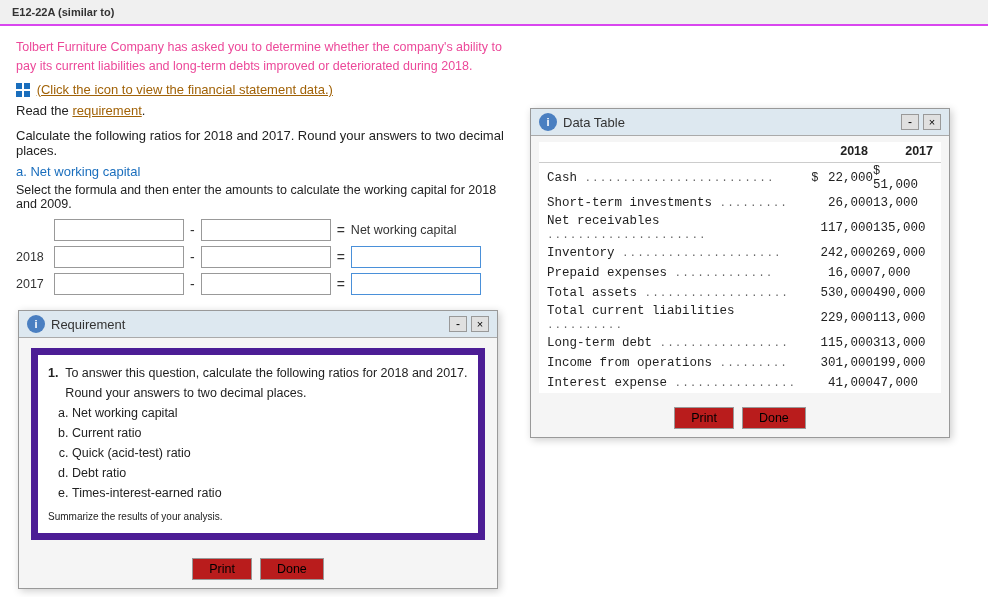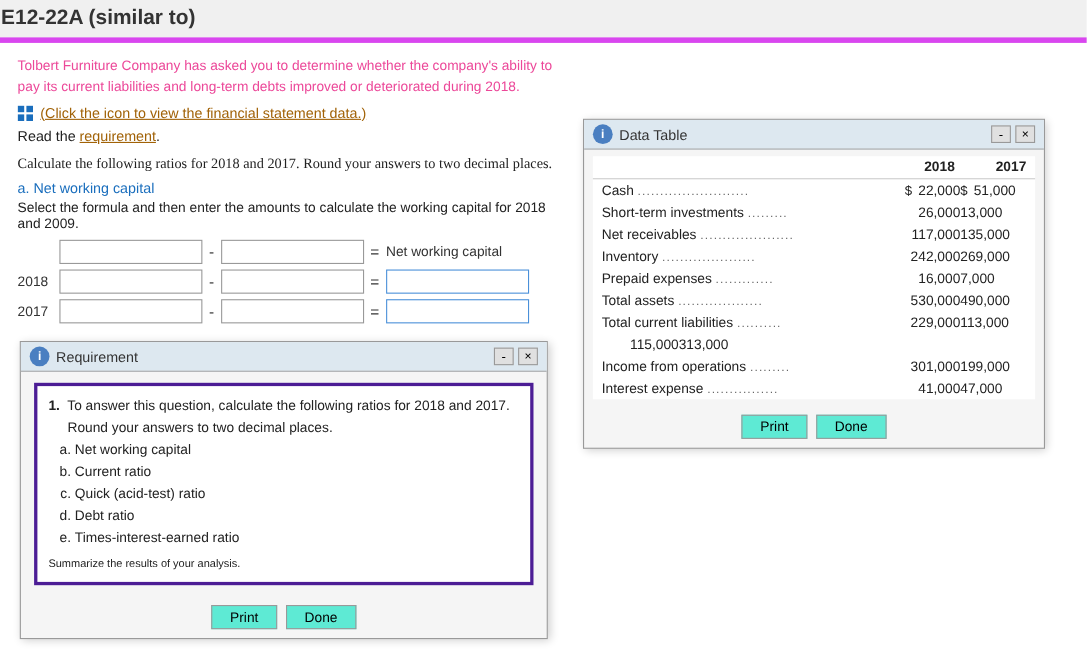--- a/index.html
+++ b/index.html
@@ -9,23 +9,23 @@
       background: #fff;
       color: #222;
       width: 988px;
       min-height: 597px;
       position: relative;
       overflow: hidden;
     }
 
     .page-header {
       background: #f0f0f0;
-      border-bottom: 5px solid #d946ef;
-      padding: 6px 1px;
-      font-size: 19px;
+      border-bottom: 2px solid #d946ef;
+      padding: 6px 12px;
+      font-size: 11px;
       font-weight: bold;
       color: #333;
     }
 
     .main-content {
       padding: 12px 16px;
       width: 520px;
     }
 
     .problem-statement {
@@ -37,21 +37,20 @@
 
     .link-blue {
       color: #a16207;
       text-decoration: underline;
       cursor: pointer;
     }
 
     .section-label {
       font-size: 13px;
       margin: 10px 0 4px 0;
-      font-family: Liberation Serif, serif;
     }
 
     .section-label-a {
       color: #1a6ebd;
       font-size: 13px;
       margin: 6px 0 4px 0;
     }
 
     .instruction-text {
       font-size: 12.5px;
@@ -184,21 +183,21 @@
       display: flex;
       align-items: center;
       justify-content: center;
     }
 
     .modal-body {
       padding: 10px 12px;
     }
 
     .requirement-box {
-      border: 3px solid #4c1d95;
+      border: 7px solid #4c1d95;
       padding: 8px 10px;
       background: #fff;
       font-size: 12.5px;
       line-height: 1.6;
     }
 
     .req-numbered {
       font-weight: normal;
     }
 
@@ -211,36 +210,37 @@
     .modal-footer {
       padding: 8px 12px;
       display: flex;
       gap: 8px;
       justify-content: center;
     }
 
     .print-btn, .done-btn {
       padding: 3px 16px;
       border: 1px solid #999;
-      background: #5eead4;
+      background: #b91c1c;
       cursor: pointer;
       font-size: 12.5px;
     }
 
     
     .data-table-inner {
       background: #fff;
       font-size: 12.5px;
     }
 
     .dt-row {
       display: flex;
       align-items: center;
       padding: 1px 8px;
       min-height: 20px;
+      font-family: Liberation Mono, monospace;
     }
 
     .dt-label {
       flex: 1;
       font-size: 12.5px;
       color: #222;
     }
 
     .dt-dots {
       letter-spacing: 1px;
@@ -422,20 +422,21 @@
         <div class="dt-val-2017">490,000</div>
       </div>
 
       <div class="dt-row">
         <div class="dt-label">Total current liabilities <span class="dt-dots">..........</span></div>
         <div class="dt-val-2018">229,000</div>
         <div class="dt-val-2017">113,000</div>
       </div>
 
       <div class="dt-row">
+        <div class="dt-label">Long-term debt <span class="dt-dots">.................</span></div>
         <div class="dt-val-2018">115,000</div>
         <div class="dt-val-2017">313,000</div>
       </div>
 
       <div class="dt-row">
         <div class="dt-label">Income from operations <span class="dt-dots">.........</span></div>
         <div class="dt-val-2018">301,000</div>
         <div class="dt-val-2017">199,000</div>
       </div>
 

